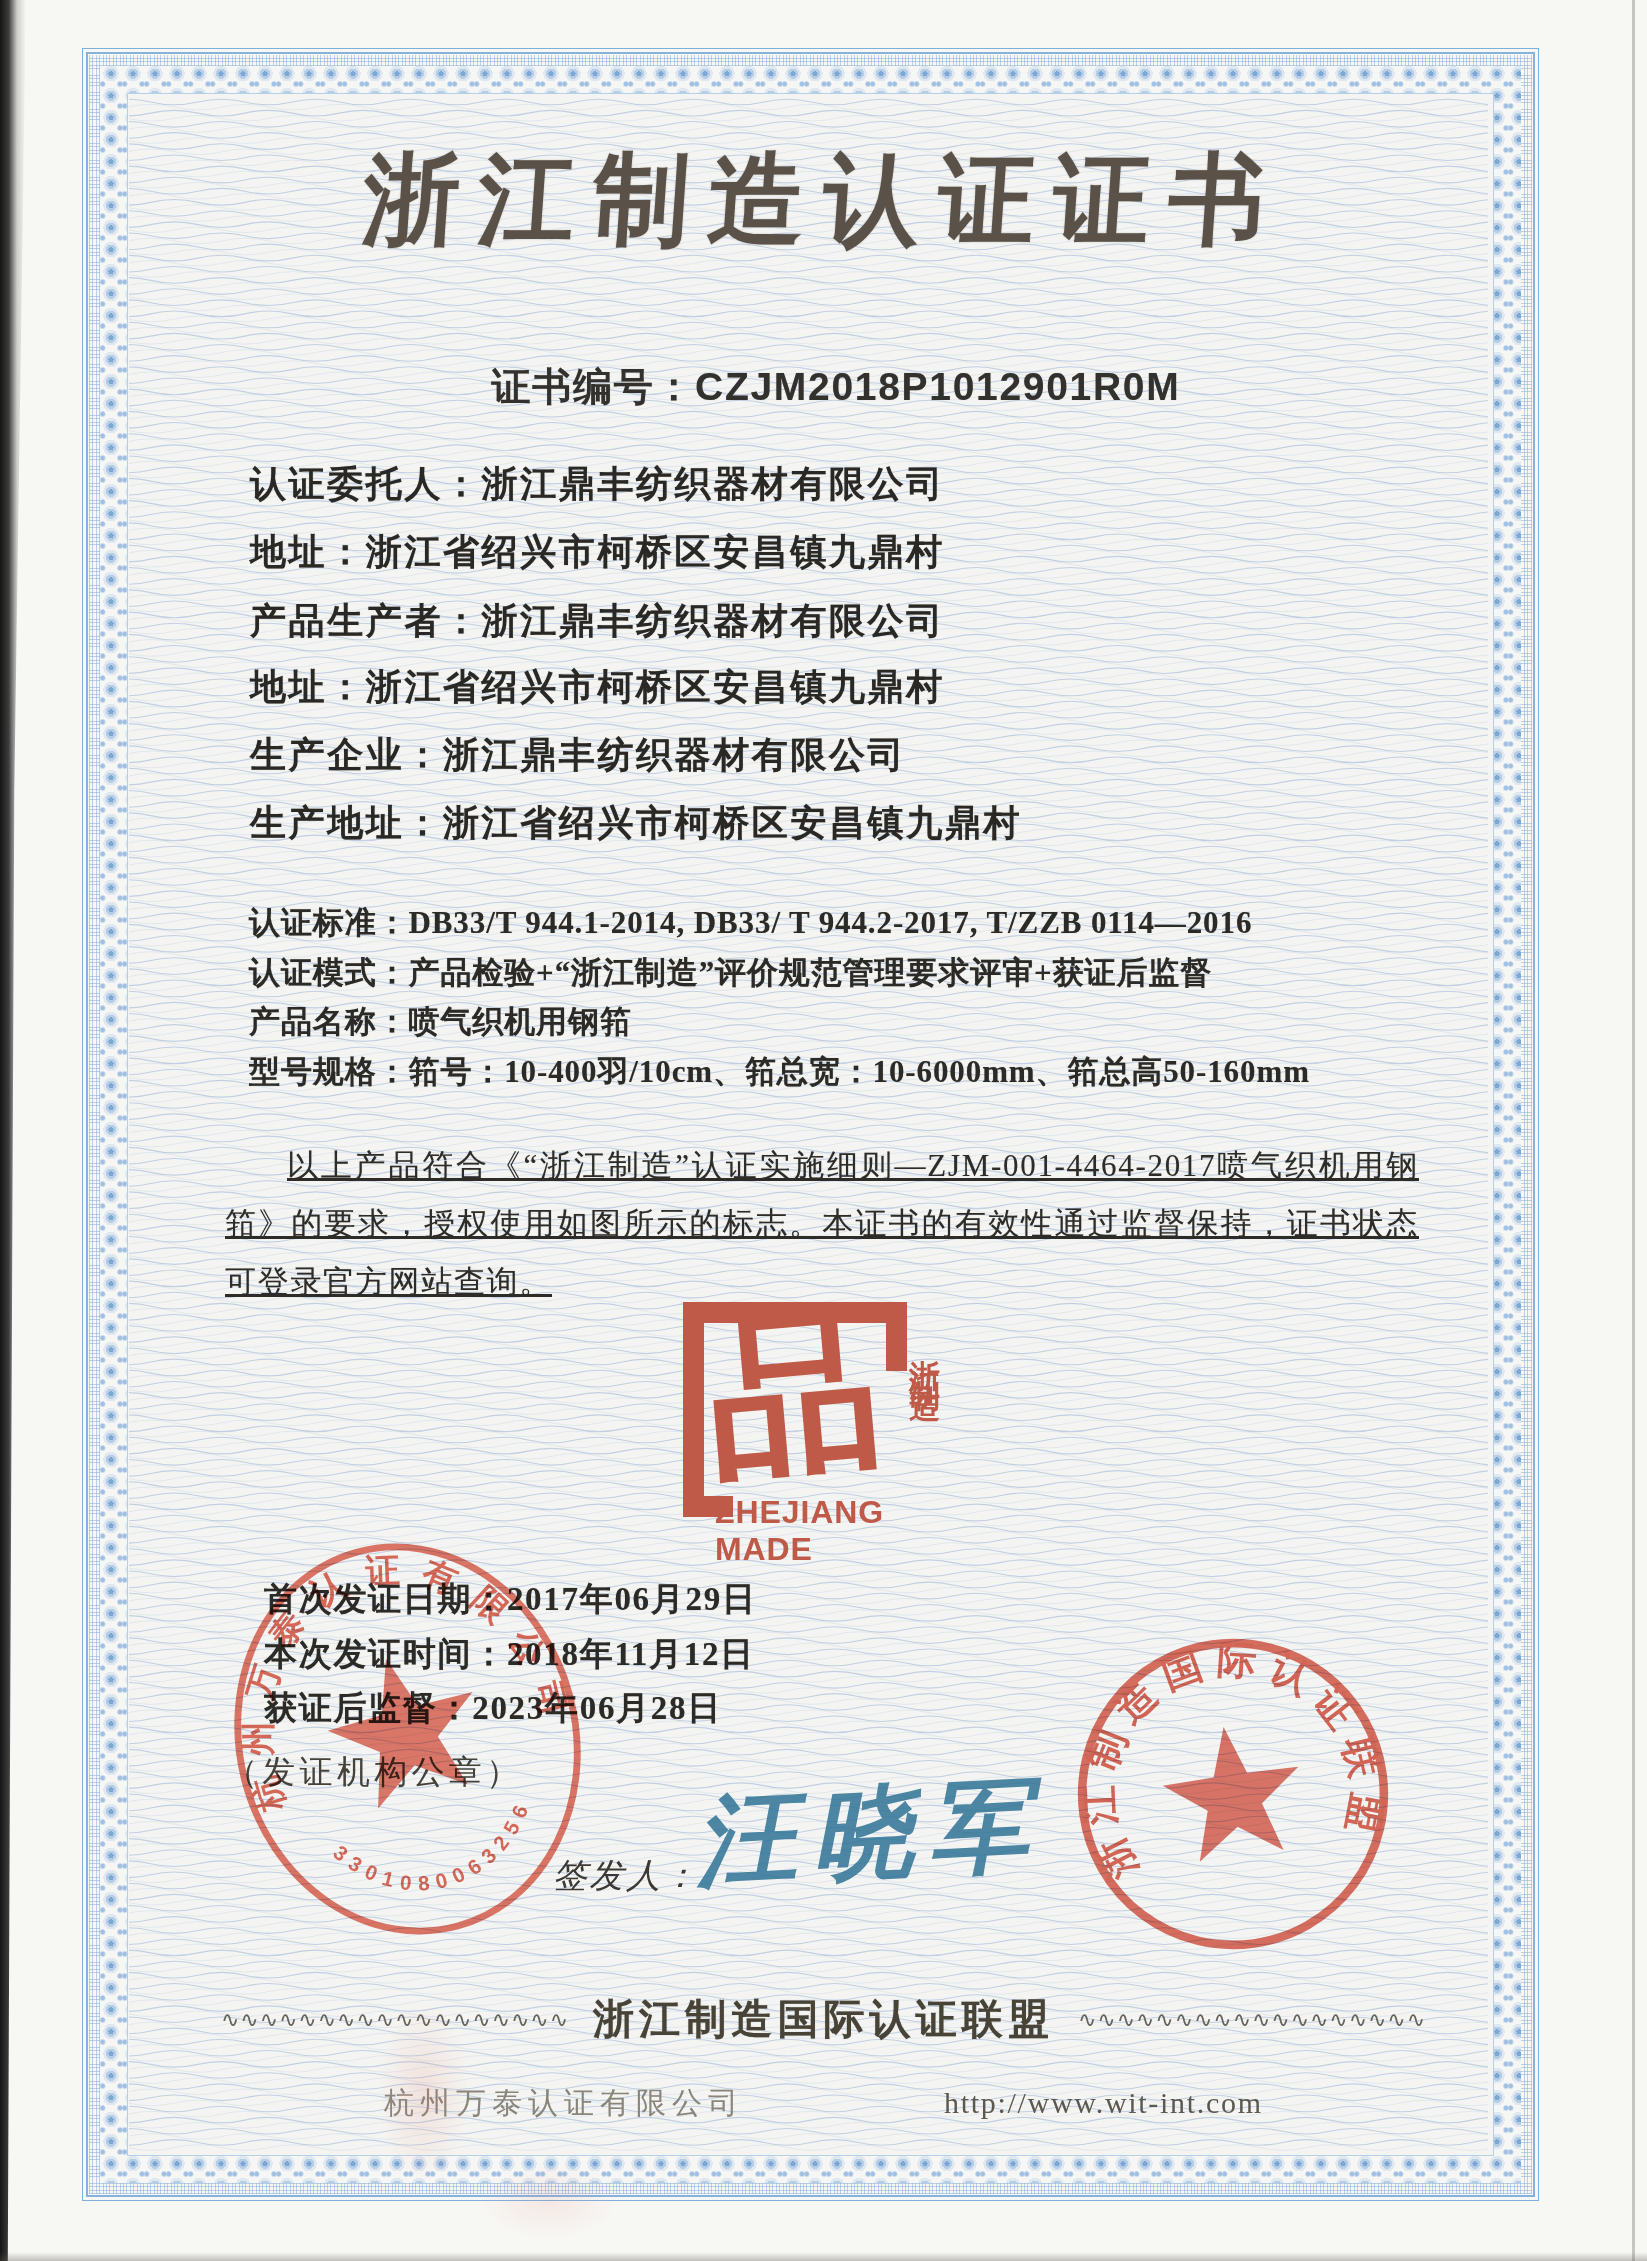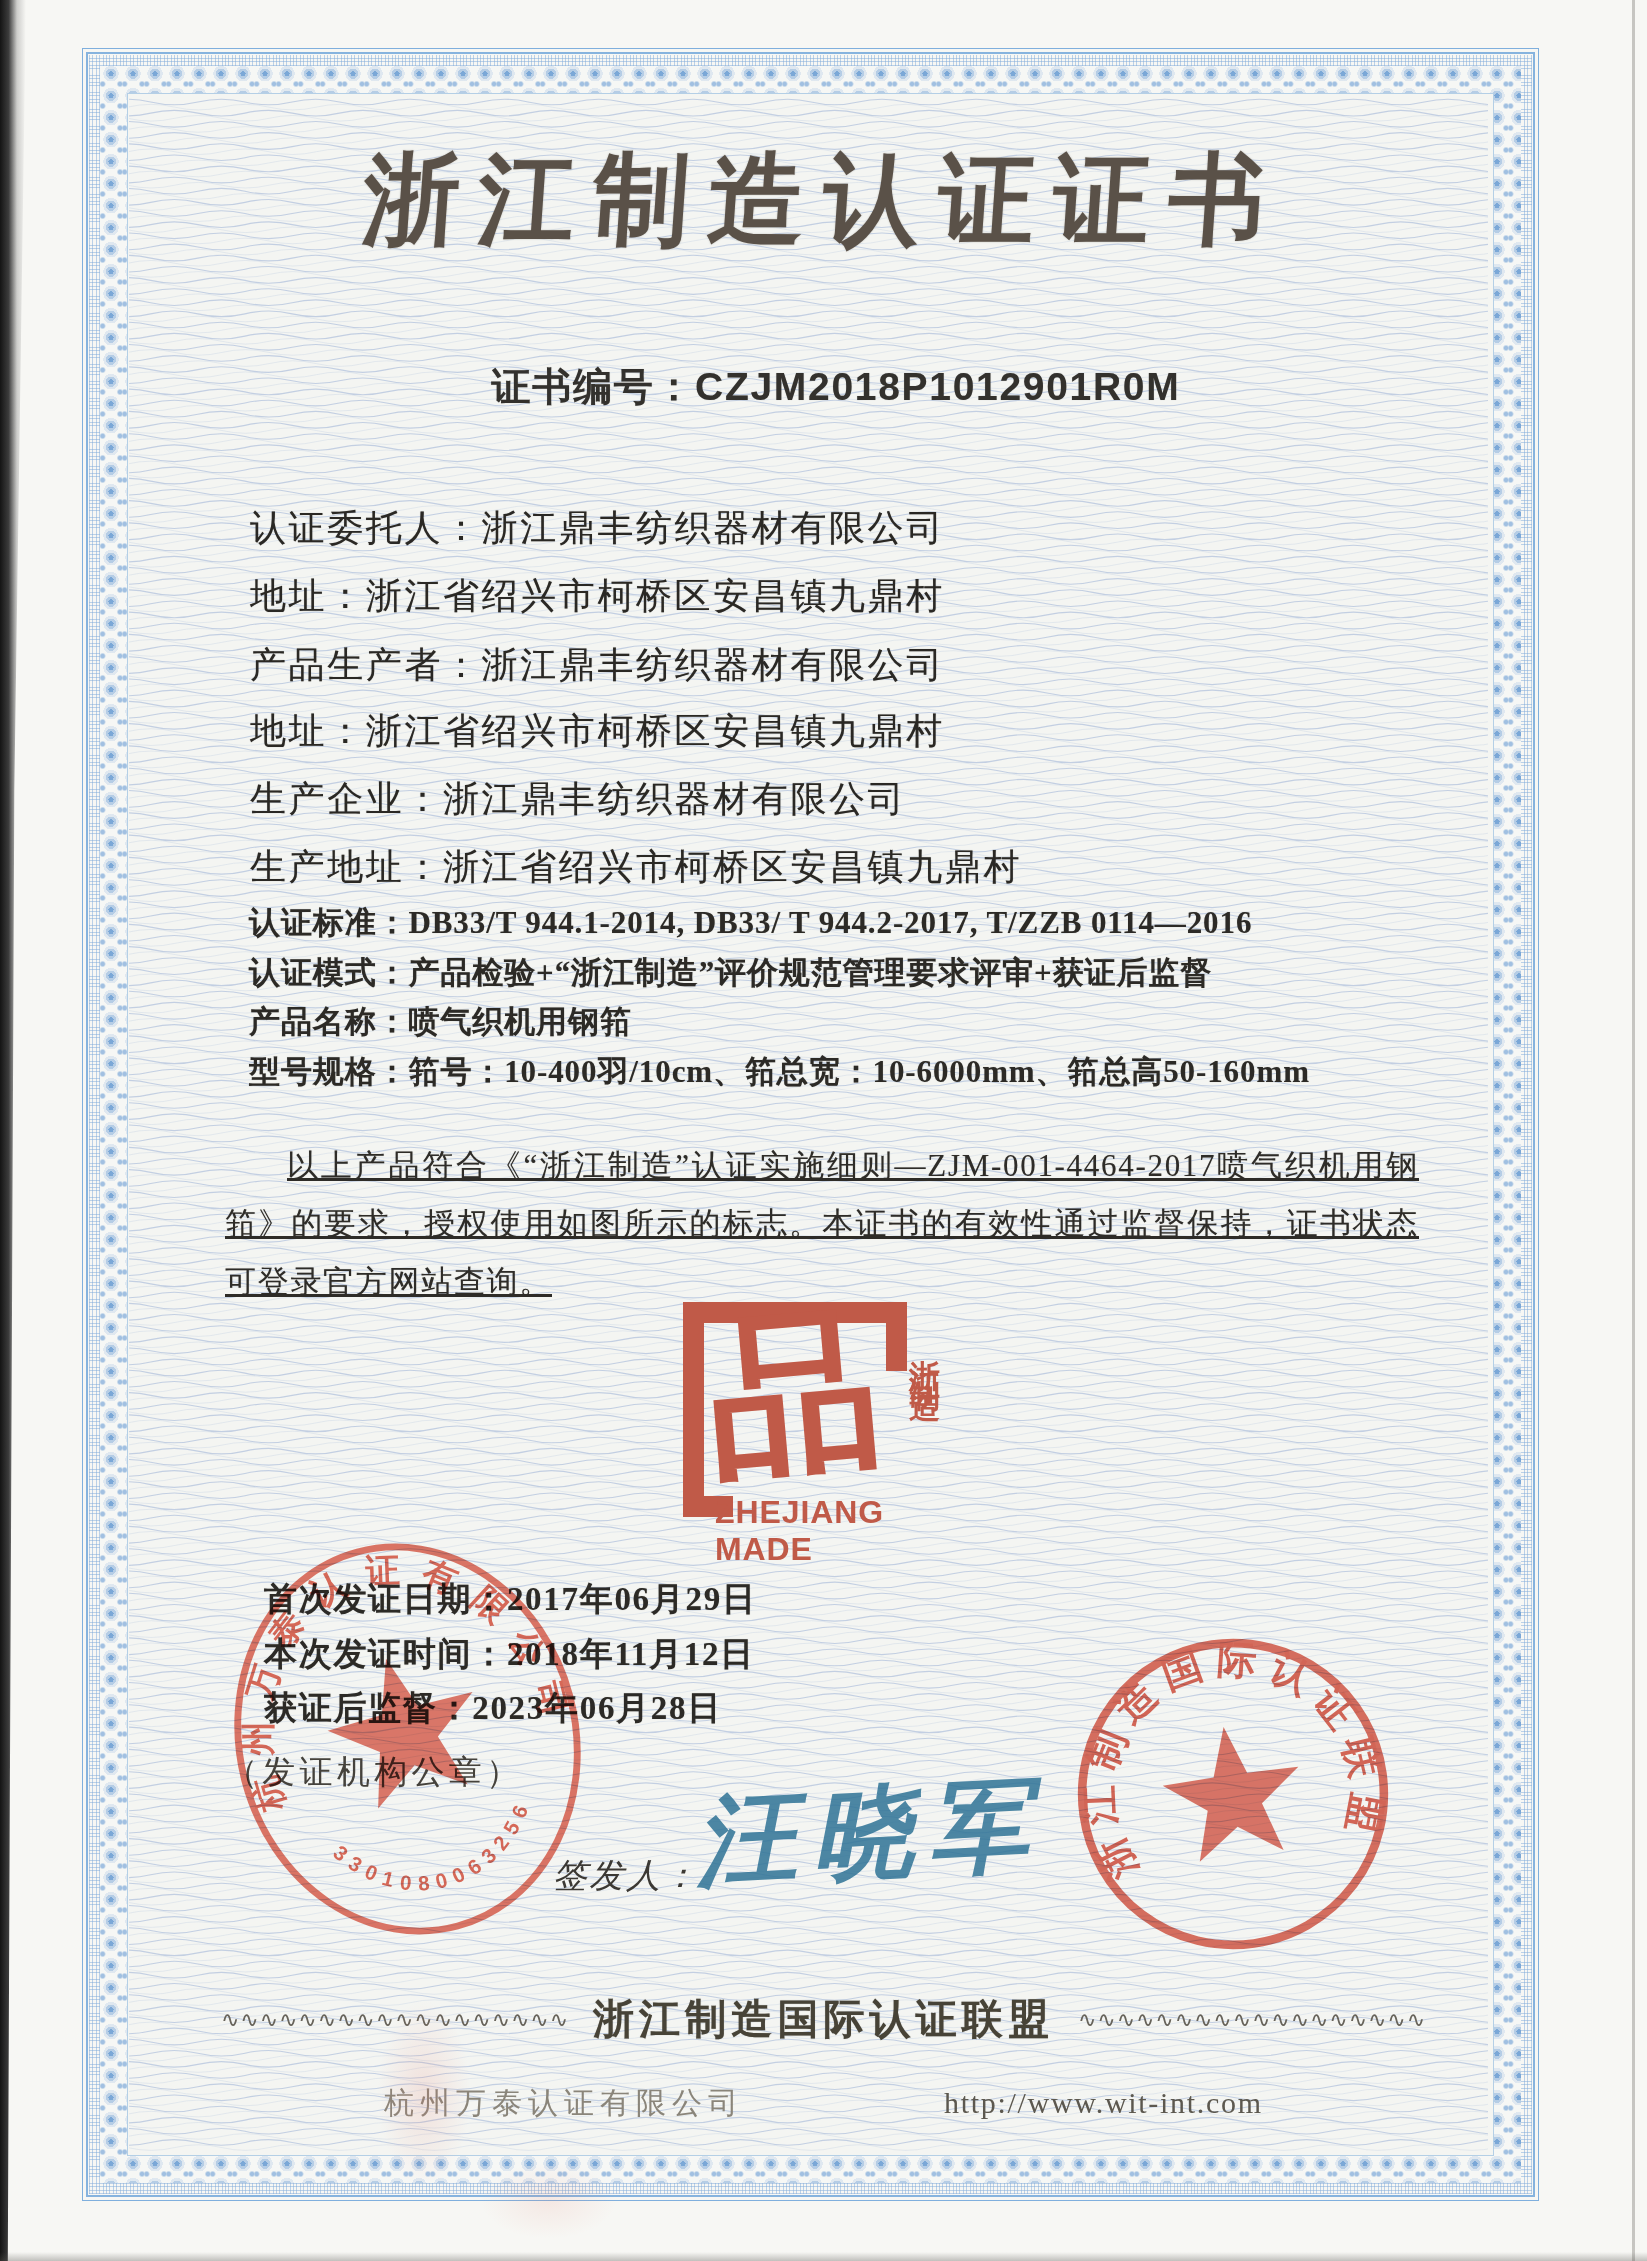--- a/index.html
+++ b/index.html
@@ -25,22 +25,22 @@
 
   
   .overlay{position:absolute;inset:0;}
   .abs{position:absolute;}
   .title{left:0;right:0;top:137px;text-align:center;font-size:96px;font-weight:bold;
          letter-spacing:19px;color:#5a5148;transform:skewX(-4deg) scaleY(1.04);
          text-shadow:0 0 1.7px rgba(70,62,54,.35);}
   .certno{left:0;right:8px;top:360px;text-align:center;font-size:39px;font-weight:bold;color:#33312d;
           font-family:"Liberation Sans","DejaVu Sans",sans-serif;letter-spacing:1.7px;
           text-shadow:0 0 0.9px rgba(40,40,40,.3);margin-left:33px;}
-  .info{left:250px;font-size:36px;font-weight:normal;letter-spacing:2.6px;color:#2a2824;
-        font-family:"Liberation Sans","DejaVu Sans",sans-serif;text-shadow:0 0 0.9px rgba(35,33,30,.4);margin-top:44px;}
+  .info{left:250px;font-size:36px;font-weight:bold;letter-spacing:2.6px;color:#2a2824;
+        font-family:"Liberation Sans","DejaVu Sans",sans-serif;text-shadow:0 0 0.9px rgba(35,33,30,.4);}
   .spec{left:249px;font-size:31px;font-weight:bold;letter-spacing:0.9px;color:#2c2a26;
         text-shadow:0 0 0.9px rgba(35,33,30,.35);}
   .statement{left:225px;top:1137px;width:1194px;font-size:31px;line-height:58px;letter-spacing:1.7px;
         color:#2e2c28;text-align:justify;text-indent:2em;text-shadow:0 0 0.9px rgba(35,33,30,.3);text-decoration:underline;}
   .dateline{left:228px;font-size:33px;font-weight:bold;letter-spacing:1.7px;color:#2c2a26;
         text-shadow:0 0 0.9px rgba(35,33,30,.35);margin-left:36px;}
   .sealnote{left:225px;top:1750px;font-size:33px;letter-spacing:4.3px;color:#45423c;}
   .issuer{left:553px;top:1853px;font-size:34px;letter-spacing:2.6px;color:#3c3934;font-style:italic;}
   .signature{left:695px;top:1767px;font-size:101px;color:#2f7396;font-style:italic;font-weight:bold;
         transform:rotate(-3deg);opacity:.85;letter-spacing:15.4px;

